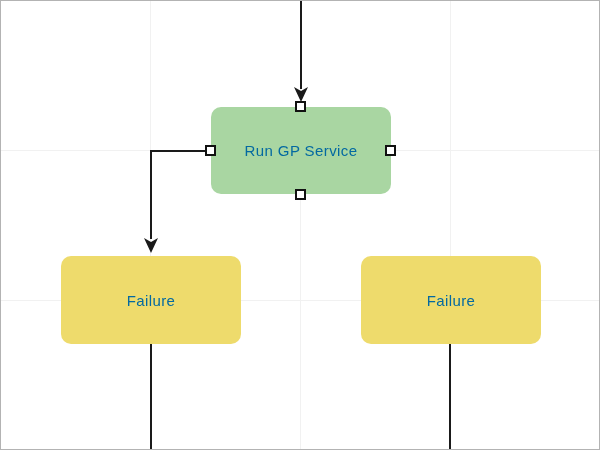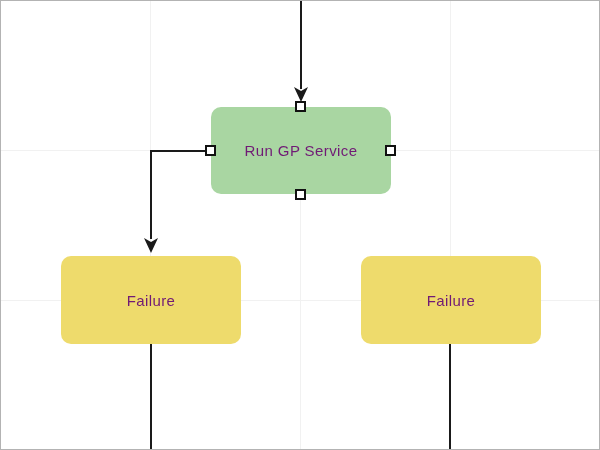--- a/index.html
+++ b/index.html
@@ -30,21 +30,21 @@
   .node {
     position: absolute;
     border-radius: 10px;
     display: flex;
     align-items: center;
     justify-content: center;
   }
   .node-label {
     font-size: 15px;
     letter-spacing: 0.4px;
-    color: #701a75;
+    color: #0369a1;
     font-weight: 400;
     user-select: none;
   }
   .node-run-gp   { left: 210px; top: 106px; width: 180px; height: 87px; }
   .node-success  { left: 60px;  top: 255px; width: 180px; height: 88px; }
   .node-failure  { left: 360px; top: 255px; width: 180px; height: 88px; }
   .handle {
     position: absolute;
     width: 7px;
     height: 7px;

